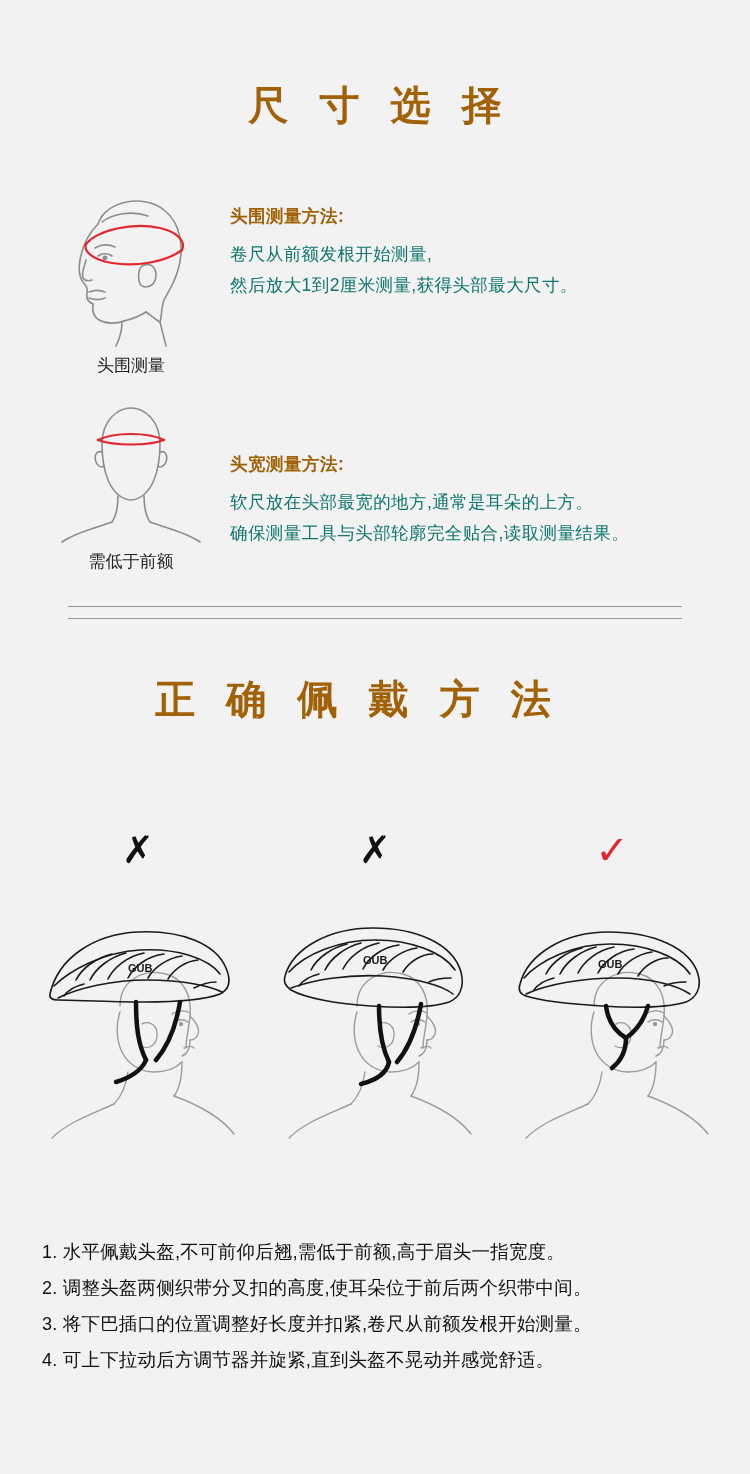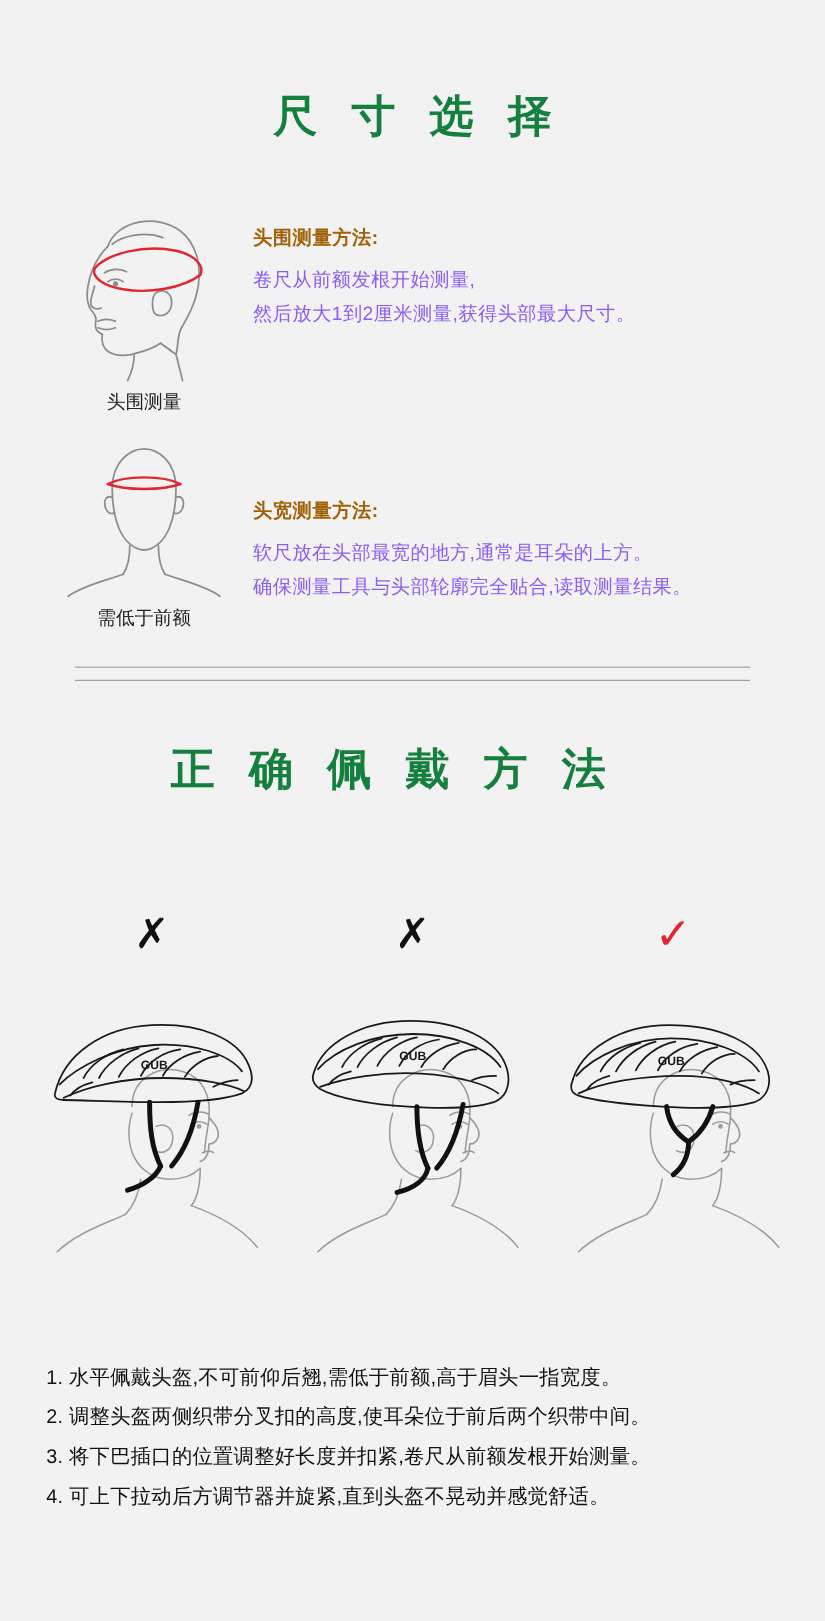--- a/index.html
+++ b/index.html
@@ -20,21 +20,21 @@
     width: 750px;
     height: 1474px;
   }
 
   
   .section-title {
     text-align: center;
     font-size: 40px;
     font-weight: bold;
     letter-spacing: 10px;
-    color: #15803d;
+    color: #a16207;
     text-indent: 10px;
   }
   #title-size {
     position: absolute;
     top: 78px;
     left: 0;
     width: 750px;
   }
   #title-wear {
     position: absolute;
@@ -68,21 +68,21 @@
   }
   .text-col .head {
     font-size: 17.5px;
     font-weight: bold;
     color: #a16207;
     margin-bottom: 11px;
     letter-spacing: .5px;
   }
   .text-col .line {
     font-size: 17.5px;
-    color: #8b5cf6;
+    color: #0f766e;
     line-height: 31px;
     letter-spacing: .4px;
     white-space: nowrap;
   }
 
   
   .divider {
     position: absolute;
     left: 68px;
     width: 614px;

